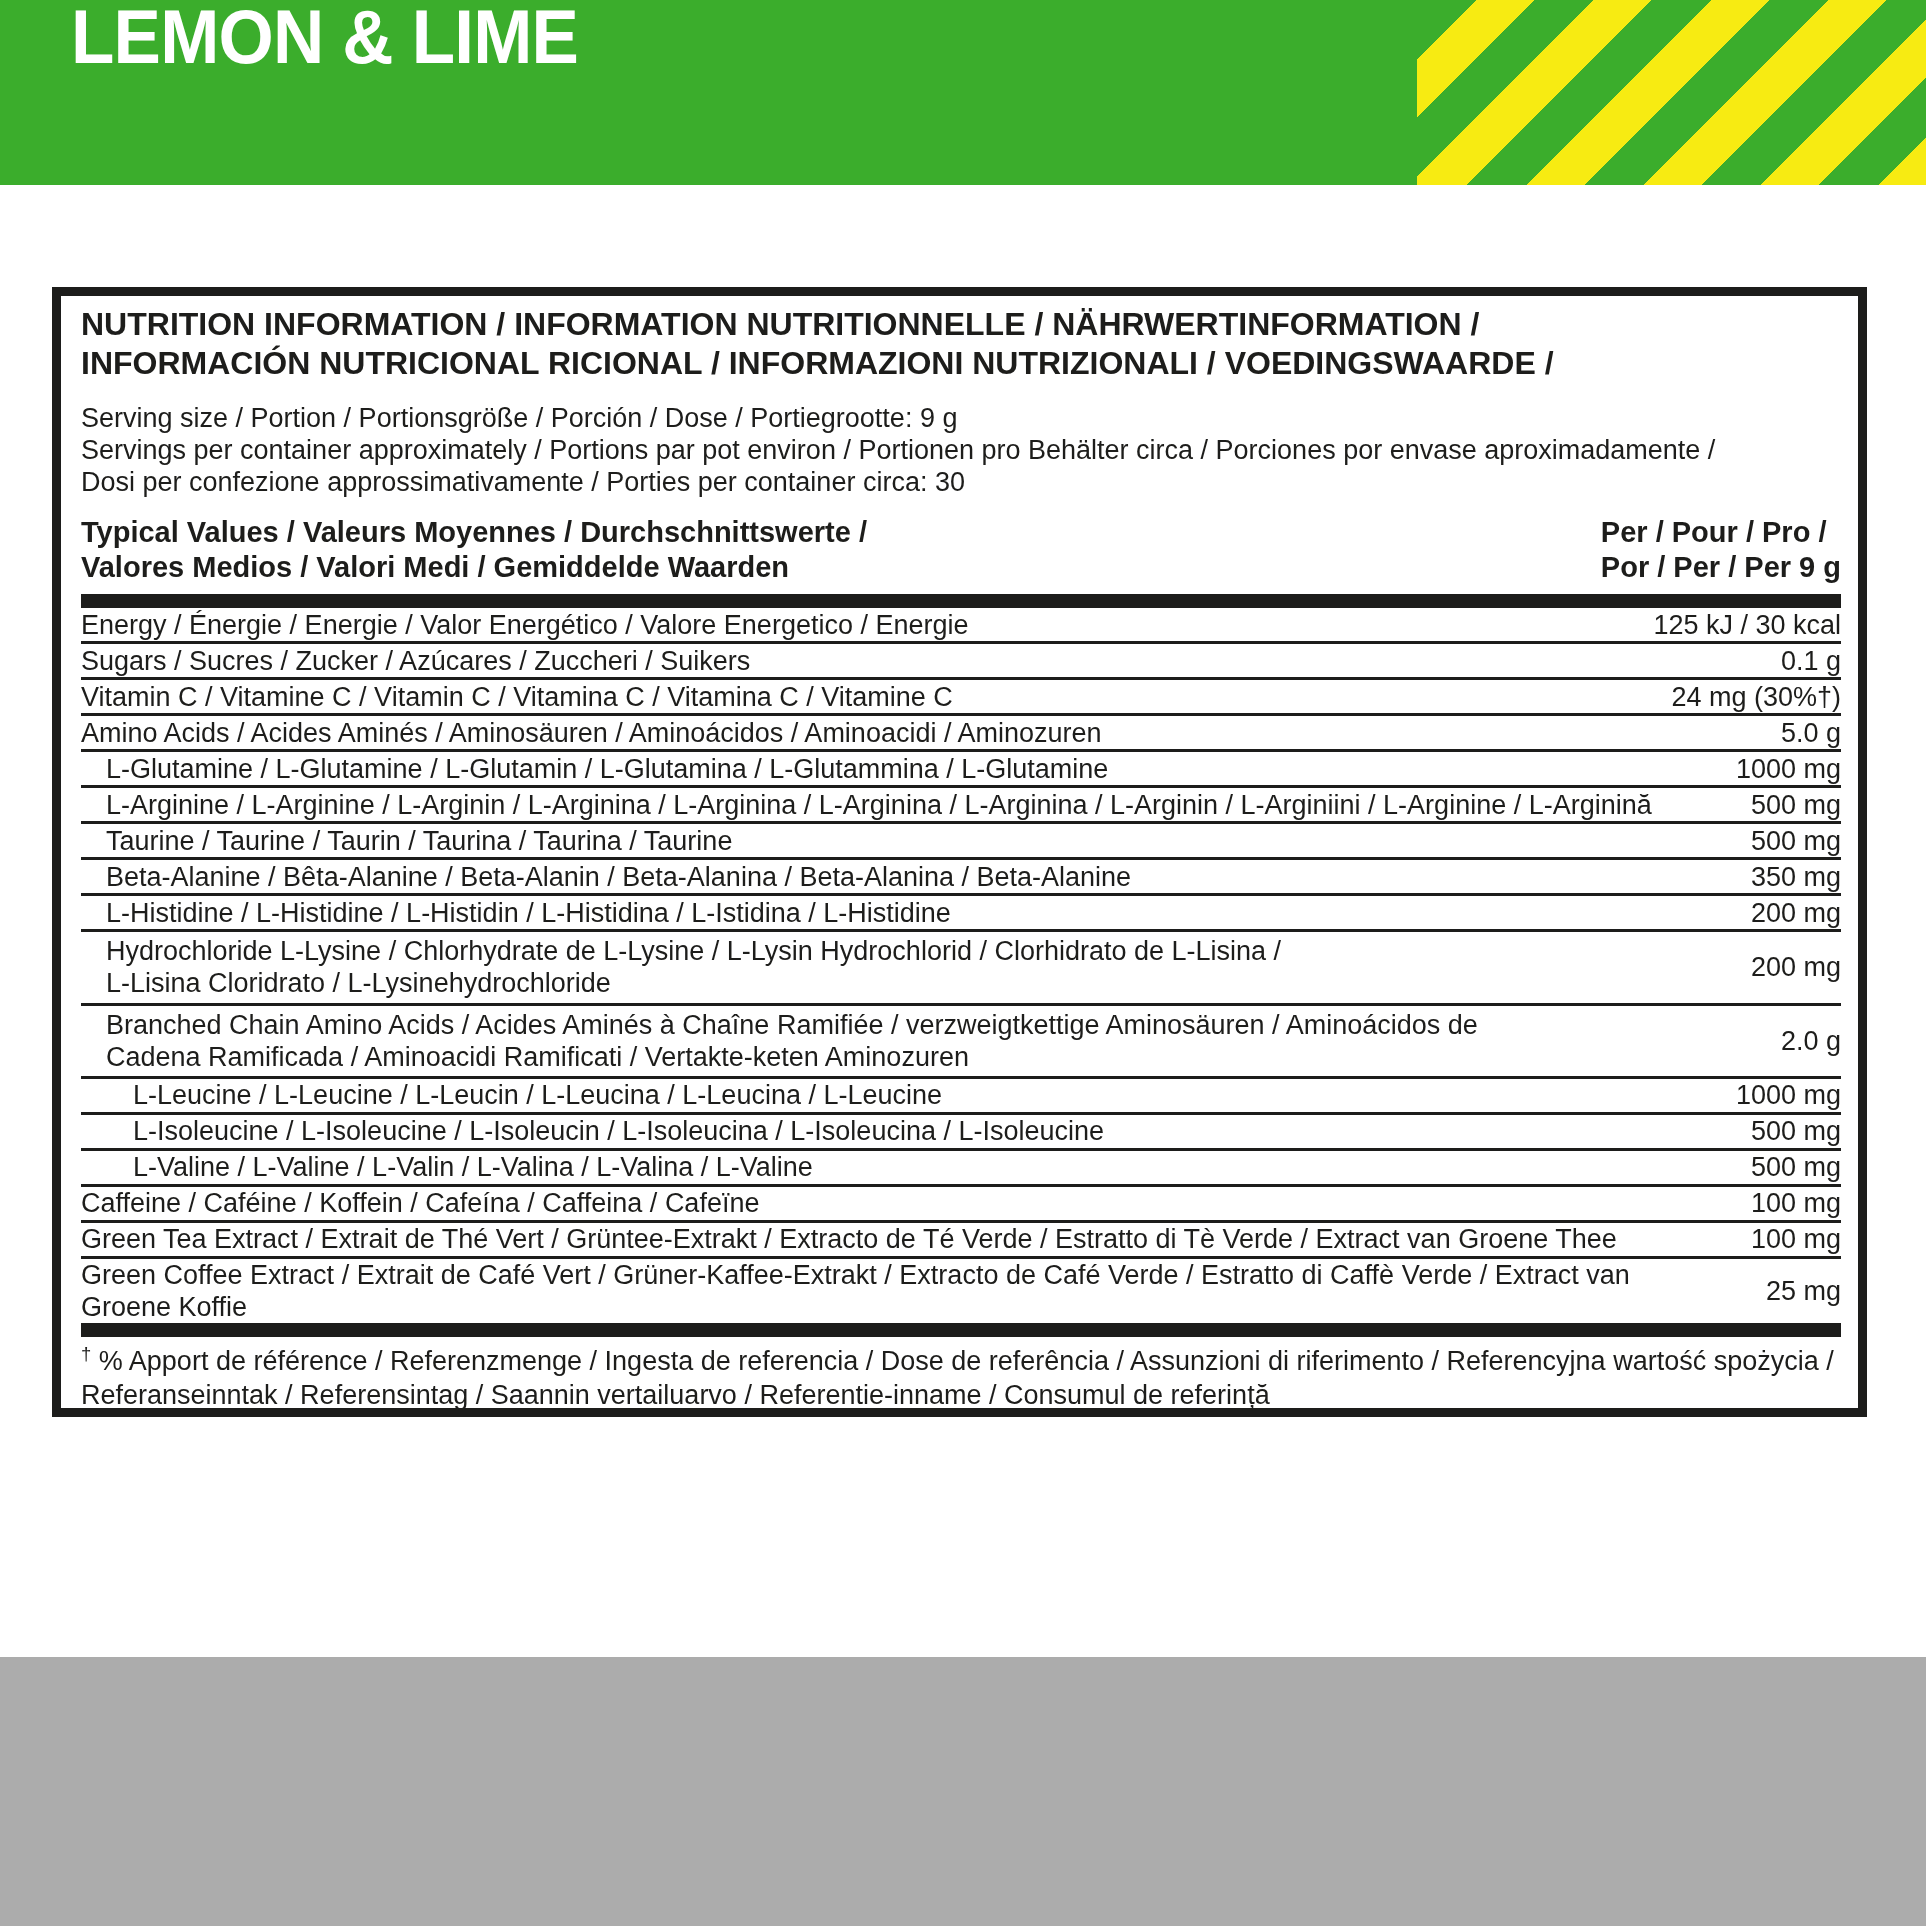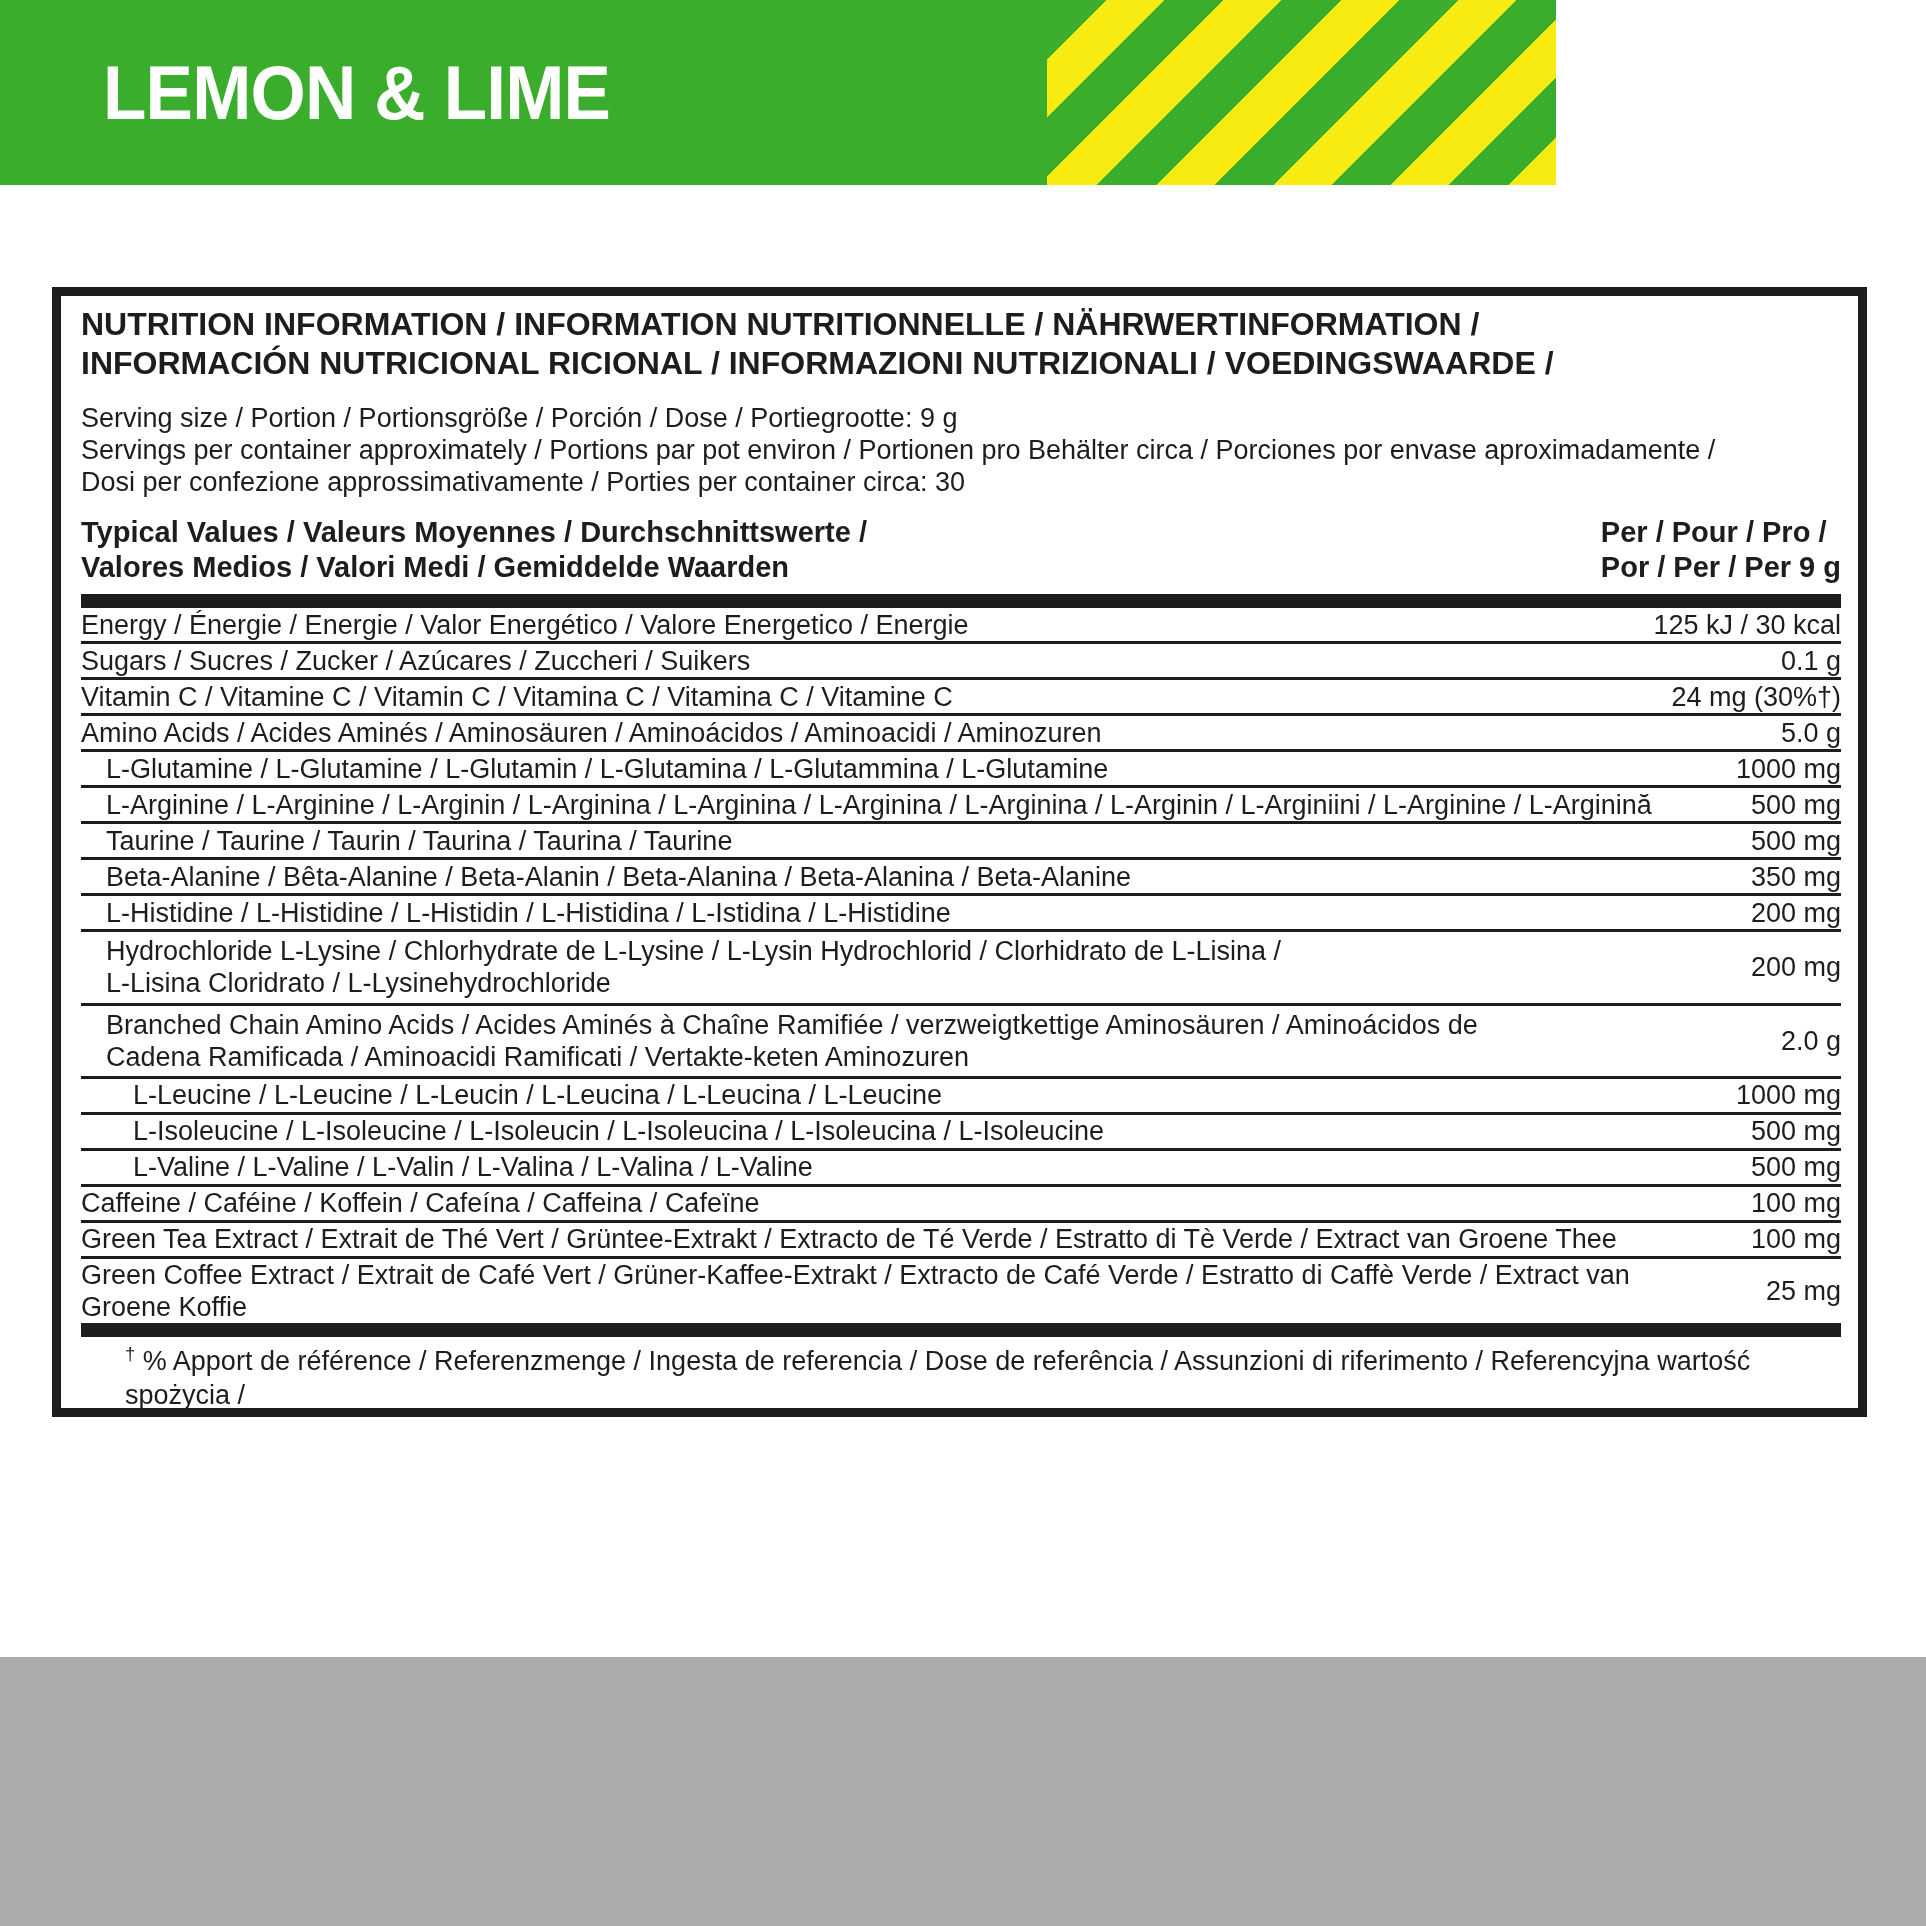--- a/index.html
+++ b/index.html
@@ -6,23 +6,23 @@
   #canvas{
     position:relative;
     width:1926px;height:1926px;
     background:#ffffff;
     font-family:"Liberation Sans", sans-serif;
     color:var(--ink,#1d1d1b);
     overflow:hidden;
   }
   
   .banner{
-    position:absolute;left:0;top:0;width:1524px;height:185px;
+    position:absolute;left:0;top:0;width:1926px;height:185px;
     background:var(--green,#3BAD2C);
-    display:flex;align-items:center;padding-left:32px;
+    display:flex;
   }
   .banner-title{
     color:#ffffff;
     font-size:71px;font-weight:700;letter-spacing:-0.8px;
     padding-left:71px;
     transform:scaleY(1.08);transform-origin:left center;
     white-space:nowrap;
   }
   .stripes{
     position:absolute;right:0;top:0;height:185px;width:509px;
@@ -53,21 +53,21 @@
     border-bottom:3.1px solid var(--ink,#1d1d1b);
     font-size:27px;line-height:32px;gap:44px;
   }
   .row:last-child{border-bottom:none;}
   .row.two-line{padding:3.1px 0;}
   .row-label{flex:1 1 auto;}
   .row-value{flex:0 0 auto;white-space:nowrap;text-align:right;margin-left:18.5px;}
   .indent-0 .row-label{padding-left:0;}
   .indent-1 .row-label{padding-left:25px;}
   .indent-2 .row-label{padding-left:52px;}
-  .footnote{font-size:27px;line-height:34px;margin-top:7.7px;margin-left:44px;}
+  .footnote{font-size:27px;line-height:34px;margin-top:7.7px;}
   .footnote sup{font-size:18.5px;vertical-align:super;line-height:0;}
   
   .gray-band{
     position:absolute;left:0;top:1657px;width:1926px;height:270px;
     background:var(--gray,#ACACAC);
   }
 </style>
 </head>
 <body>
 

